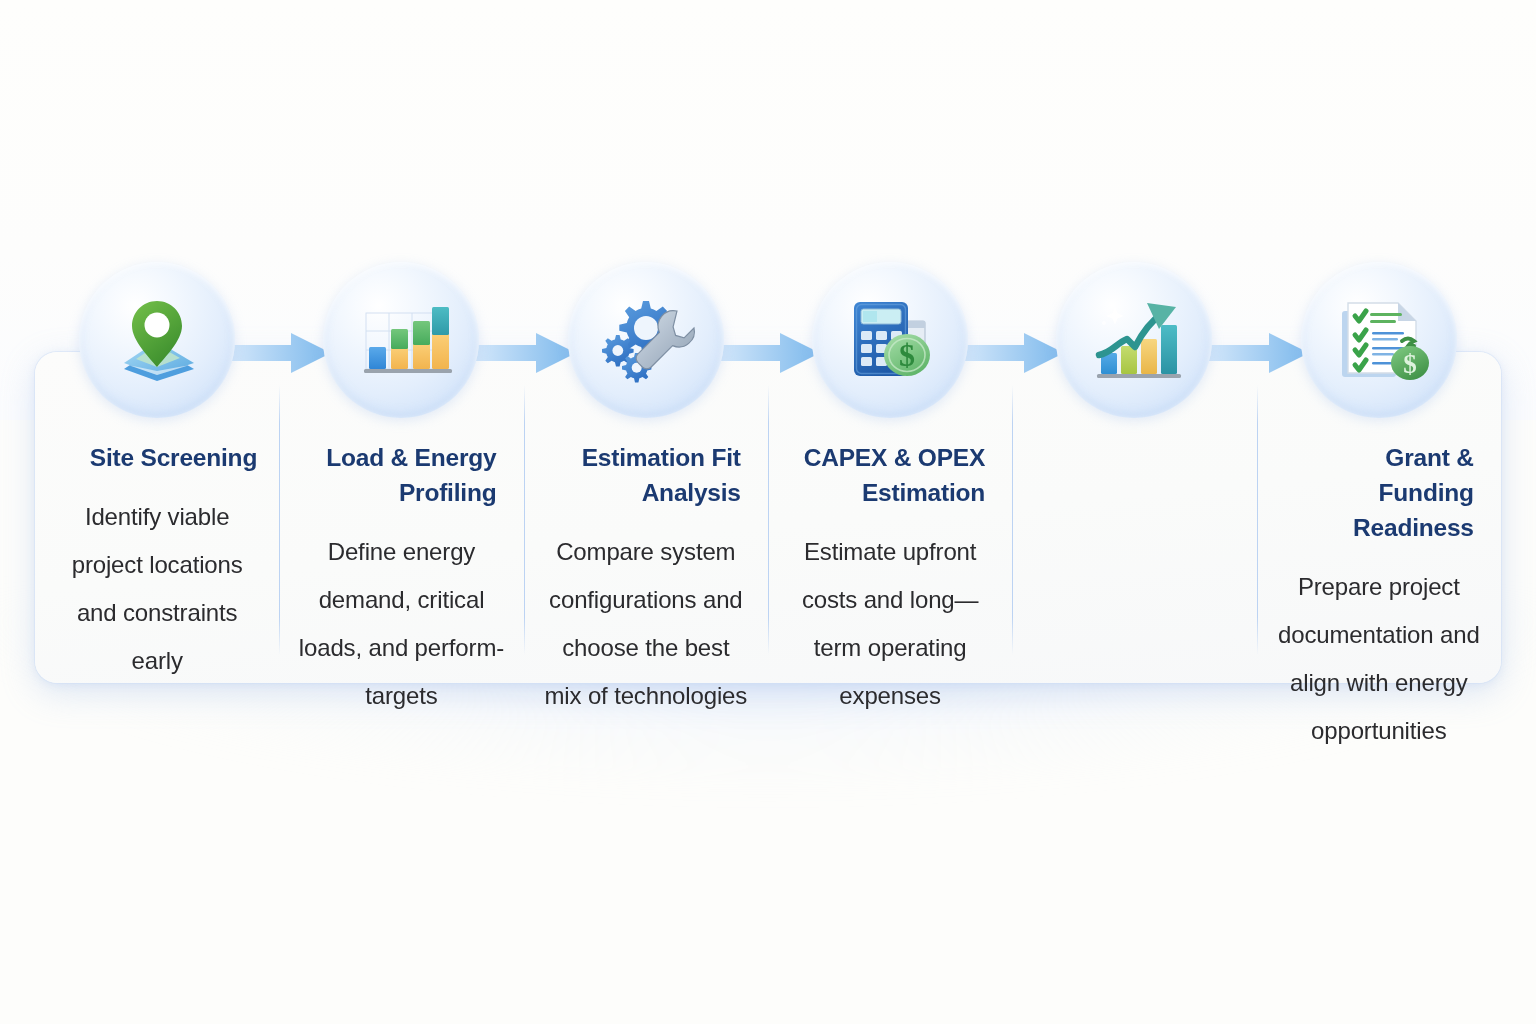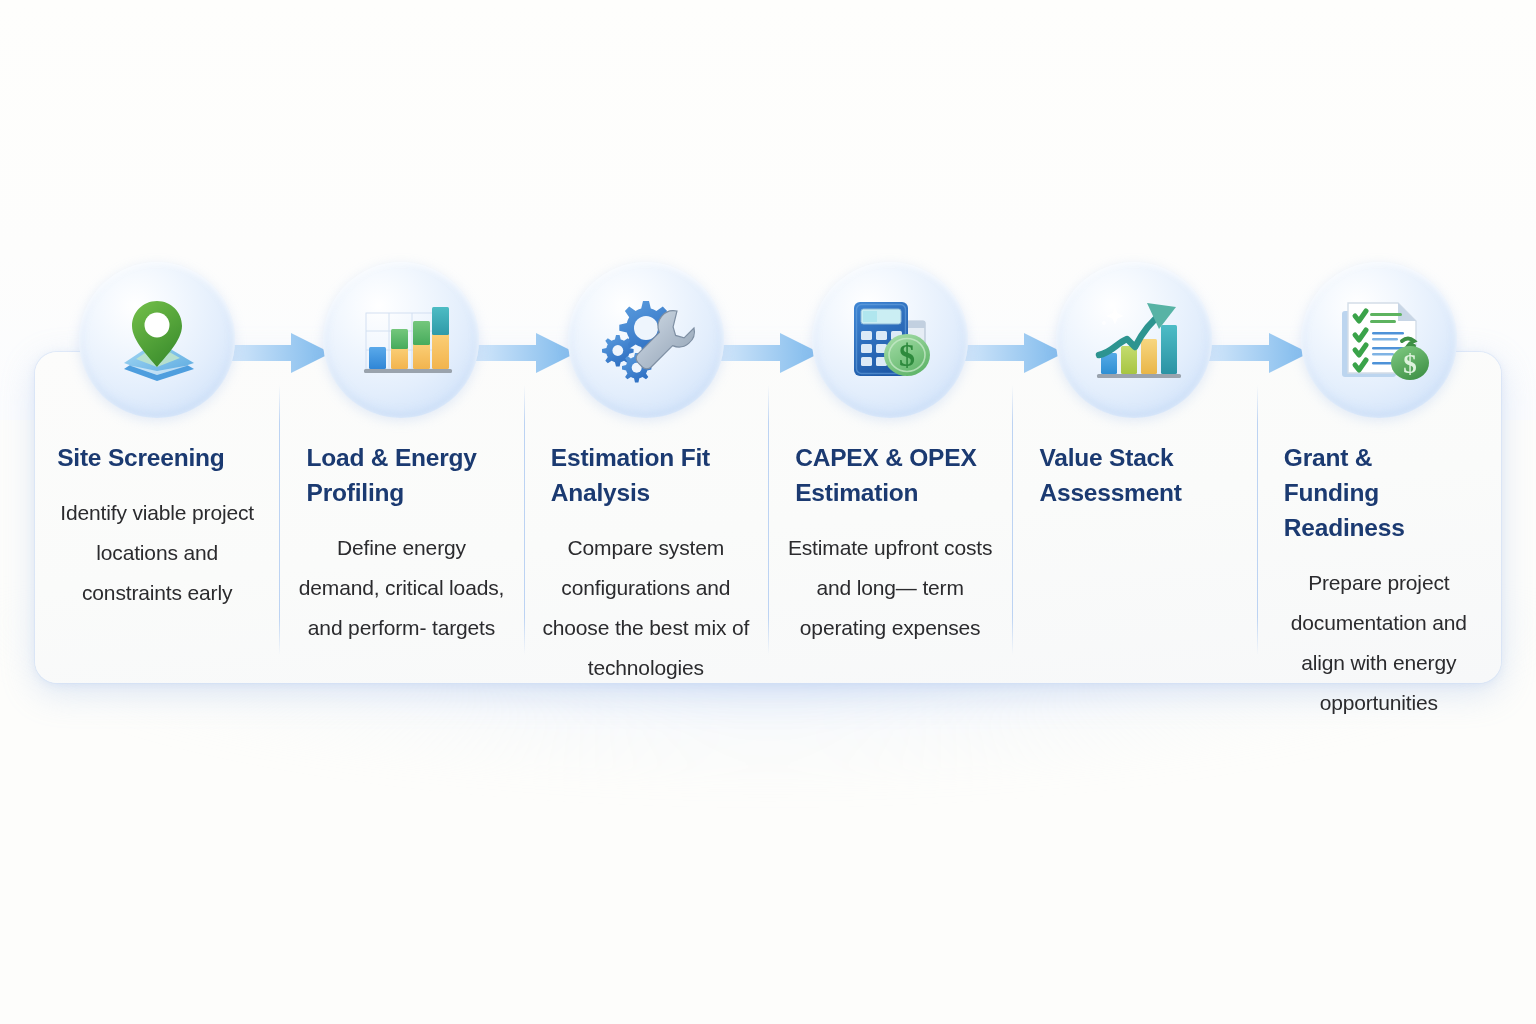--- a/index.html
+++ b/index.html
@@ -114,36 +114,36 @@
     width: 108px;
     height: 46px;
     z-index: 1;
     pointer-events: none;
   }
 
   
   .step-title {
     margin-top: 22px;
     width: 190px;
-    text-align: left;
+    text-align: right;
     font-family: "Liberation Sans", sans-serif;
     font-weight: bold;
     font-size: 24.5px;
     line-height: 35px;
     letter-spacing: -0.2px;
     color: #1b3a71;
   }
   .step-desc {
     margin-top: 18px;
     width: 208px;
     text-align: center;
     font-family: "Liberation Sans", sans-serif;
     font-weight: 400;
-    font-size: 21px;
-    line-height: 40px;
+    font-size: 24px;
+    line-height: 48px;
     letter-spacing: -0.15px;
     color: #2b2b2e;
   }
   .step-col:nth-child(1) .step-title,
   .step-col:nth-child(1) .step-desc { width: 200px; }
   .step-col:nth-child(6) .step-desc { width: 216px; }
 </style>
 </head>
 <body>
 
@@ -370,21 +370,20 @@
         <rect x="22" y="68" width="16" height="21" rx="1.5" fill="url(#gb1)"></rect>
         <rect x="42" y="61" width="16" height="28" rx="1.5" fill="url(#gb2)"></rect>
         <rect x="62" y="54" width="16" height="35" rx="1.5" fill="url(#gb3)"></rect>
         <rect x="82" y="40" width="16" height="49" rx="1.5" fill="url(#gb4)"></rect>
         <rect x="18" y="89" width="84" height="4" rx="1.6" fill="#9aa3ad"></rect>
 
         <path d="M20 70 C32 68 38 58 48 54 L56 62 C64 46 72 36 84 28" fill="none" stroke="#2d9490" stroke-width="6.5" stroke-linecap="round" stroke-linejoin="round"></path>
         <path d="M68 18 L97 22 L80 44 Z" fill="#57b3a5"></path>
       </svg>
     </div>
-    <div class="step-title">Value Stack Assessment</div>
   </div>
 
   <div class="step-col">
     <svg class="arrow" style="left:-54px;" viewBox="0 0 108 46">
       <defs>
           <linearGradient id="arw5" x1="0" y1="0" x2="1" y2="0">
         <stop offset="0" stop-color="#d7e9fb"></stop>
             <stop offset="1" stop-color="#7db9ec"></stop>
       </linearGradient>
         </defs>

